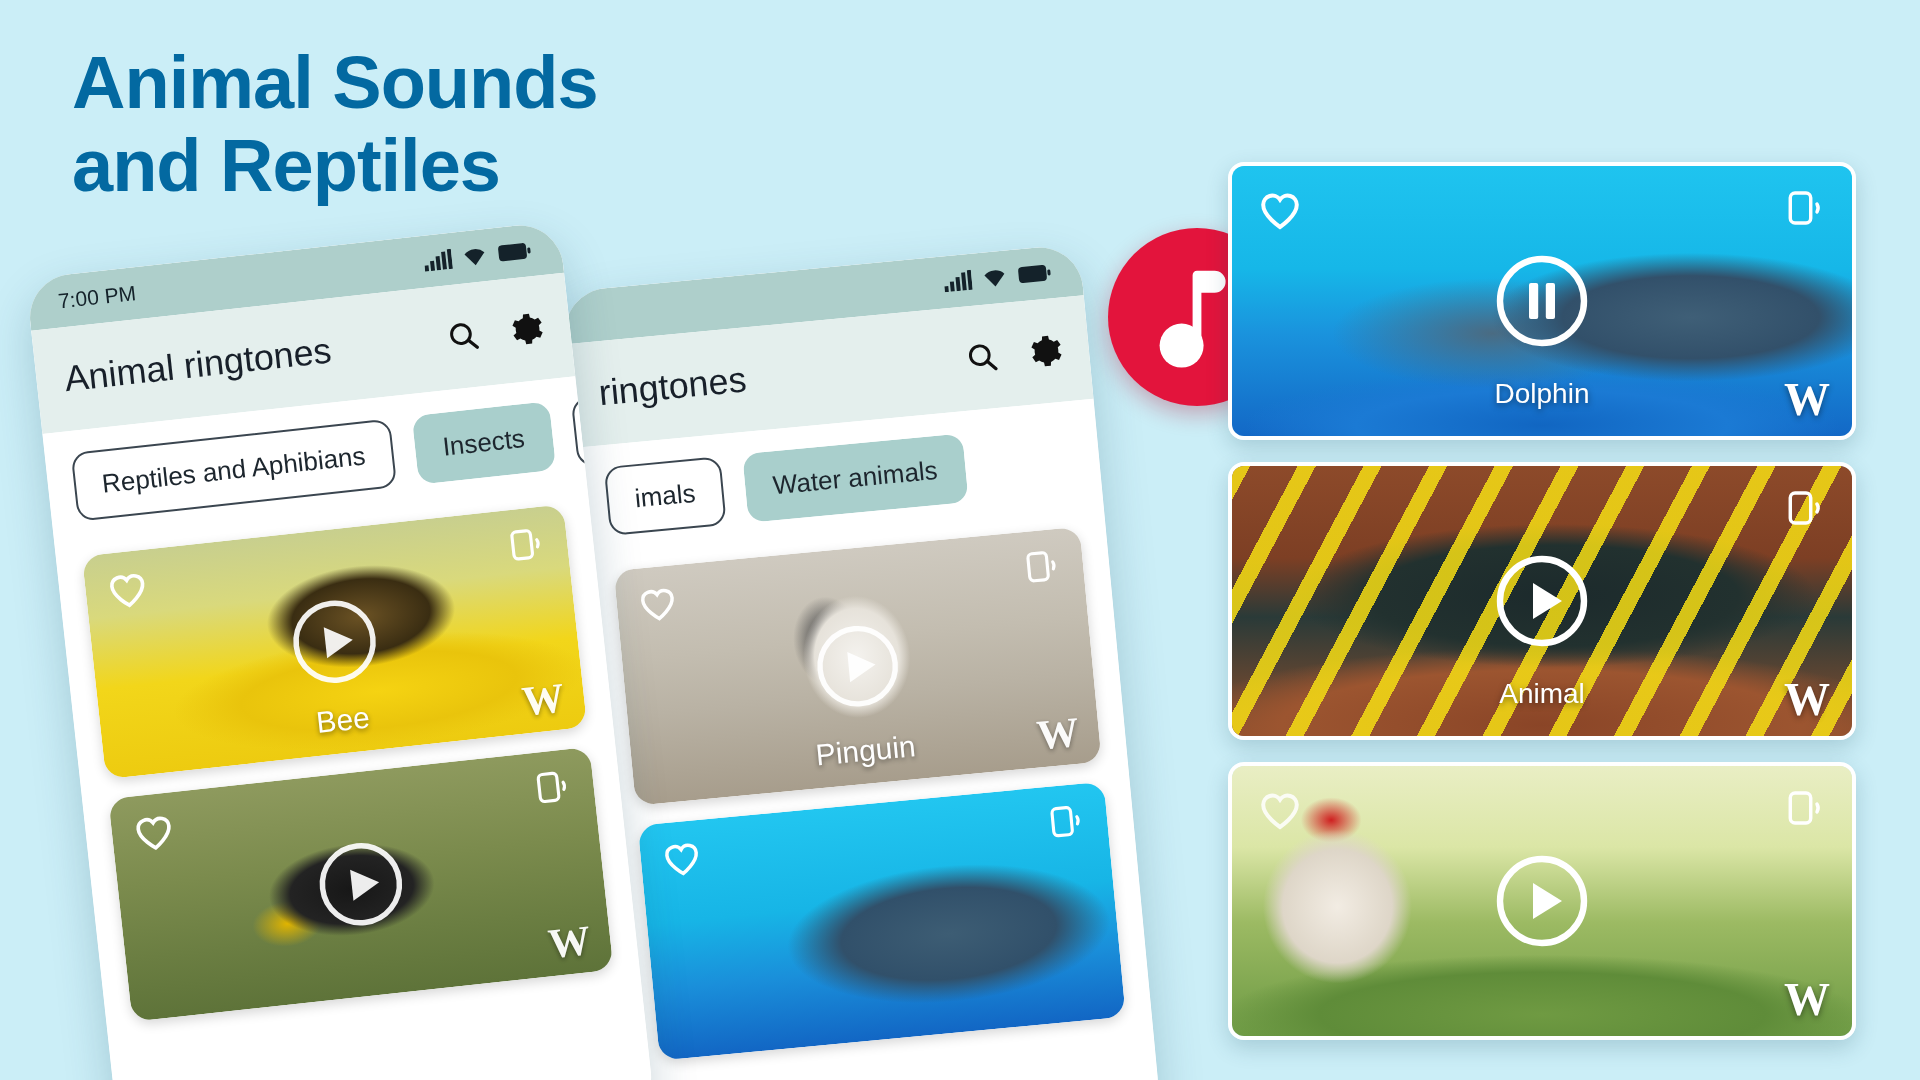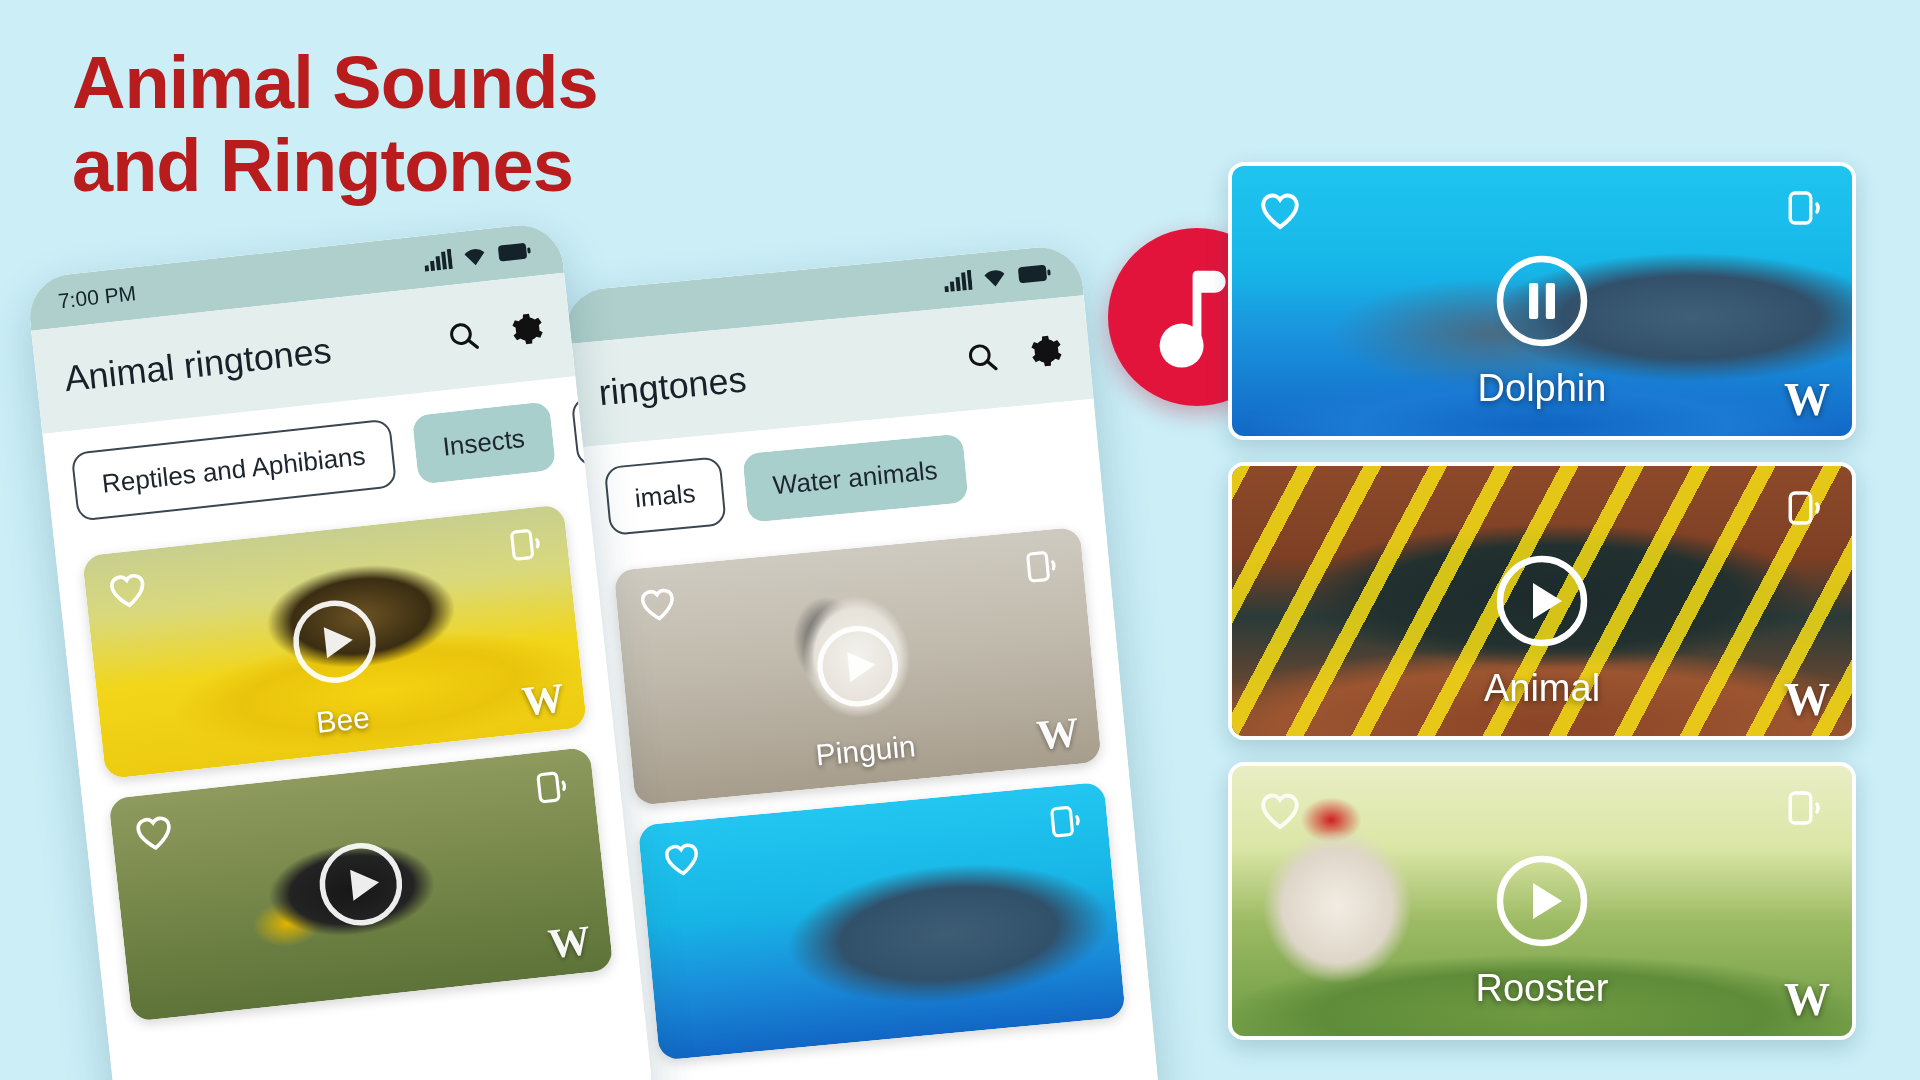--- a/index.html
+++ b/index.html
@@ -6,21 +6,21 @@
   body{
     width:1920px;height:1080px;overflow:hidden;position:relative;
     background:#cbeef7;
     font-family:"Liberation Sans","DejaVu Sans",sans-serif;
   }
   .stage{position:absolute;inset:0;background:#cbeef7;}
 
   
   .headline{
     position:absolute;left:72px;top:42px;width:820px;
-    color:#b91c1c;font-weight:bold;font-size:74px;line-height:1.12;
+    color:#0369a1;font-weight:bold;font-size:74px;line-height:1.12;
     letter-spacing:-1px;
   }
   .headline span{display:block;}
 
   
   .phone{
     position:absolute;
     background:#ffffff;
     border-radius:44px;
     box-shadow:0 18px 46px rgba(20,70,90,.22);
@@ -90,21 +90,21 @@
 
   
   .bigcard{
     position:absolute;border-radius:16px;overflow:hidden;
     border:4px solid #ffffff;
     box-shadow:0 8px 22px rgba(20,70,90,.20);
   }
   .bigcard .img{position:absolute;inset:0;}
   .bigcard .cap{
     position:absolute;left:0;right:0;bottom:26px;text-align:center;
-    color:#fff;font-size:38px;text-shadow:0 2px 6px rgba(0,0,0,.5);
+    color:#fff;font-size:28px;text-shadow:0 2px 6px rgba(0,0,0,.5);
   }
   .bigcard .wm{
     position:absolute;right:22px;bottom:10px;color:#fff;
     font-family:"Liberation Serif","DejaVu Serif",serif;
     font-weight:bold;font-size:46px;
     text-shadow:0 2px 6px rgba(0,0,0,.45);
   }
   .bigcard .heart{position:absolute;left:24px;top:20px;}
   .bigcard .vib{position:absolute;right:24px;top:20px;}
   .bigcard .play{position:absolute;left:50%;top:50%;transform:translate(-50%,-50%);}
@@ -162,21 +162,21 @@
       linear-gradient(180deg,#22c6f0 0%,#17b5e6 42%,#1a8fda 70%,#1266c4 100%);
   }
 </style>
 </head>
 <body>
 
 <div class="stage">
 
   <div class="headline">
     <span>Animal Sounds</span>
-    <span>and Ringtones</span>
+    <span>and Reptiles</span>
   </div>
 
   <div class="phone" id="phone2">
     <div class="phone-inner">
       <div class="statusbar">
         <span class="time"></span>
         <span class="sys">
           <svg width="28" height="20" viewBox="0 0 28 20">
             <rect x="0" y="14" width="4" height="6" fill="#14222a"></rect>
               <rect x="6" y="10" width="4" height="10" fill="#14222a"></rect>
@@ -361,17 +361,16 @@
       <path fill="none" stroke="#fff" stroke-width="2" opacity=".85" d="M12 20.5S3.6 14.9 3.6 9.4A4.6 4.6 0 0 1 12 6.8a4.6 4.6 0 0 1 8.4 2.6c0 5.5-8.4 11.1-8.4 11.1z"></path>
     </svg>
     <svg class="vib" width="44" height="44" viewBox="0 0 28 24">
       <rect x="4" y="2.5" width="13" height="19" rx="3" fill="none" stroke="#fff" stroke-width="2.2"></rect>
       <path d="M21 9.5a5 5 0 0 1 0 5" fill="none" stroke="#fff" stroke-width="2.2" stroke-linecap="round"></path>
     </svg>
     <svg class="play" width="96" height="96" viewBox="0 0 48 48">
       <circle cx="24" cy="24" r="21" fill="none" stroke="#fff" stroke-width="3.2"></circle>
       <path d="M19.5 15 34 24 19.5 33Z" fill="#fff"></path>
     </svg>
-    <div class="cap">Rooster</div>
     <div class="wm">W</div>
   </div>
 
 </div>
 
 </body></html>

